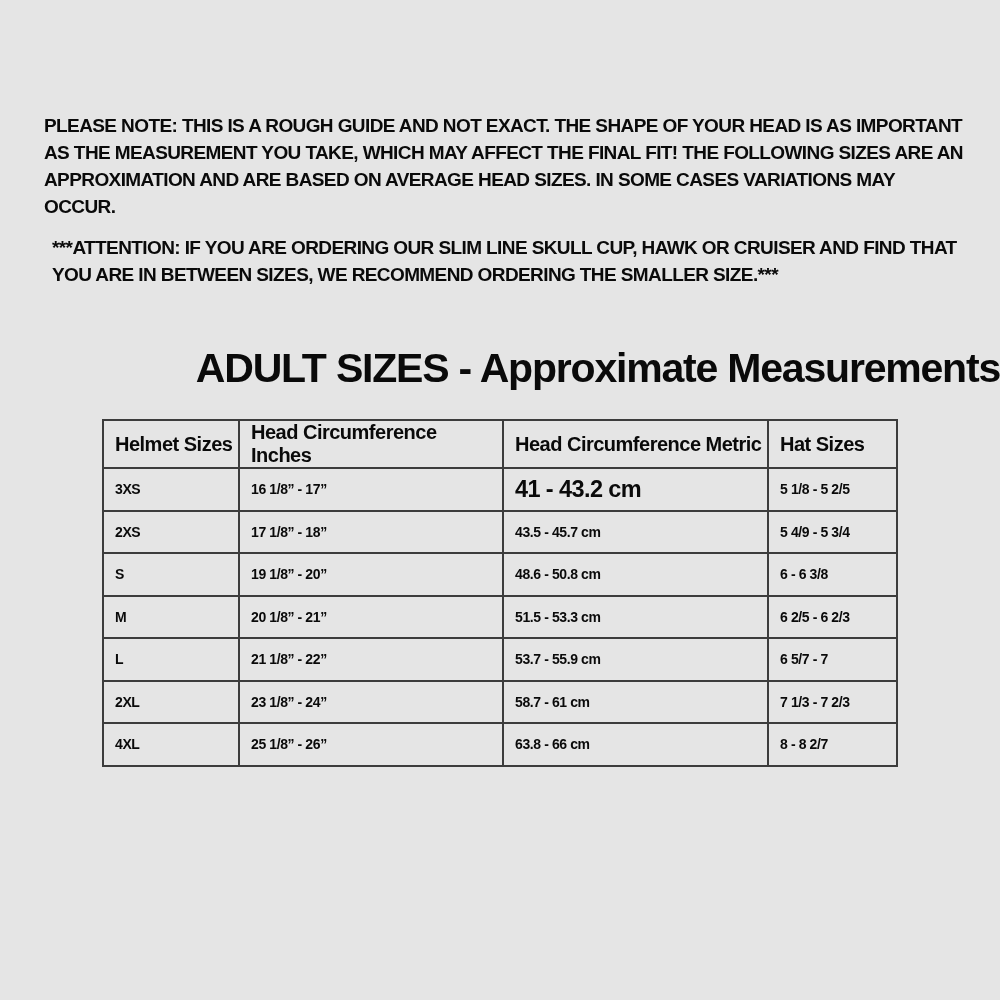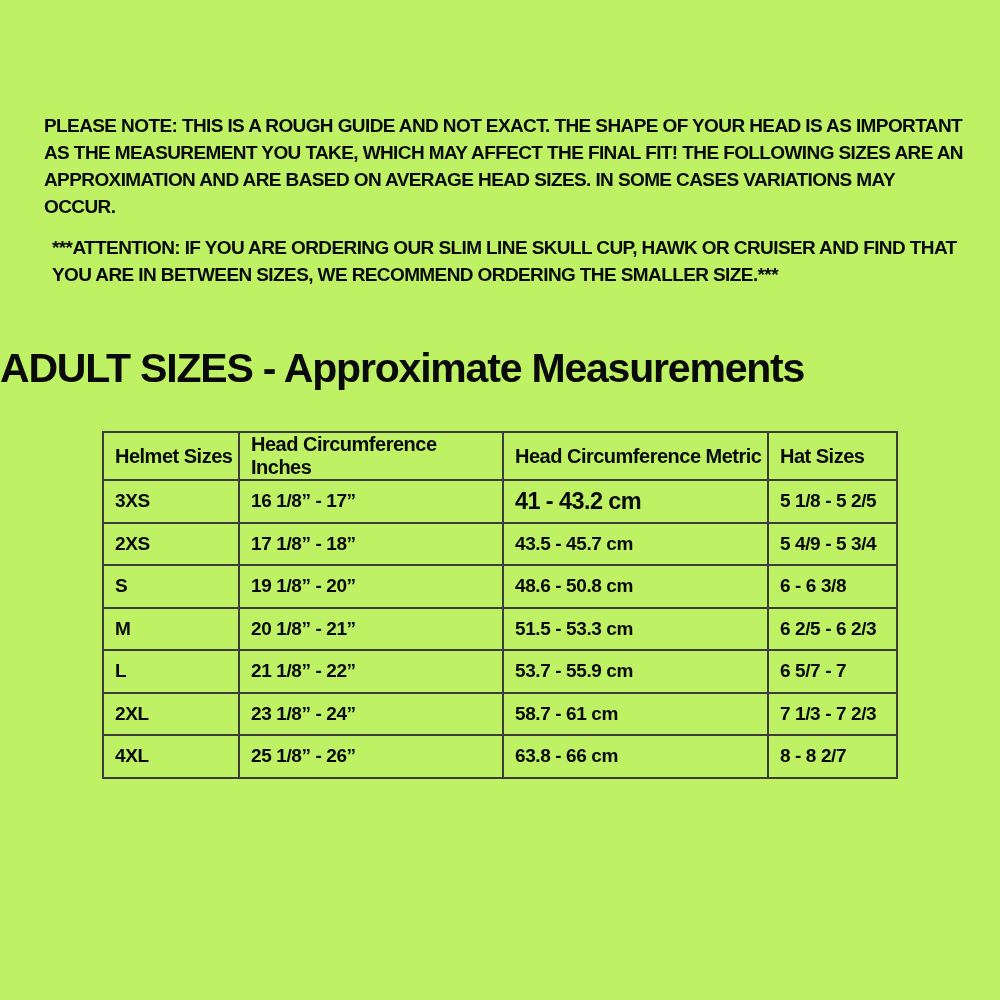--- a/index.html
+++ b/index.html
@@ -9,62 +9,62 @@
     background: #ffffff;
     width: 1000px;
     height: 1000px;
     font-family: "Liberation Sans", sans-serif;
     color: #0a0a0a;
     overflow: hidden;
   }
   .page {
     width: 1000px;
     height: 1000px;
-    background: #bef264;
+    background: #e5e5e5;
   }
   .notes {
     padding: 112px 30px 0 44px;
   }
   .para {
     font-size: 19px;
     font-weight: 700;
     line-height: 27px;
     letter-spacing: -0.6px;
     white-space: pre-line;
   }
   .para-attention {
     margin-top: 14px;
     margin-left: 8px;
   }
   .main-title {
     margin-top: 56px;
-    text-align: left;
+    text-align: right;
     font-size: 41px;
     font-weight: 700;
     letter-spacing: -1.2px;
     line-height: 48px;
   }
   table.size-table {
     border-collapse: collapse;
-    margin: 39px auto 0 auto;
+    margin: 27px auto 0 auto;
     table-layout: fixed;
     width: 794px;
   }
   .col-helmet { width: 136px; }
   .col-inches { width: 264px; }
   .col-metric { width: 265px; }
   .col-hat    { width: 129px; }
   .size-table th, .size-table td {
     border: 2px solid #3c3c3c;
     height: 42.5px;
     text-align: left;
     vertical-align: middle;
     padding: 0 2px 0 11px;
     font-weight: 700;
-    font-size: 19px;
+    font-size: 14px;
     letter-spacing: -0.4px;
     overflow: hidden;
   }
   .size-table th {
     font-size: 20px;
     letter-spacing: -0.5px;
   }
   .size-table td.metric-emph {
     font-size: 23.5px;
     letter-spacing: -0.6px;

